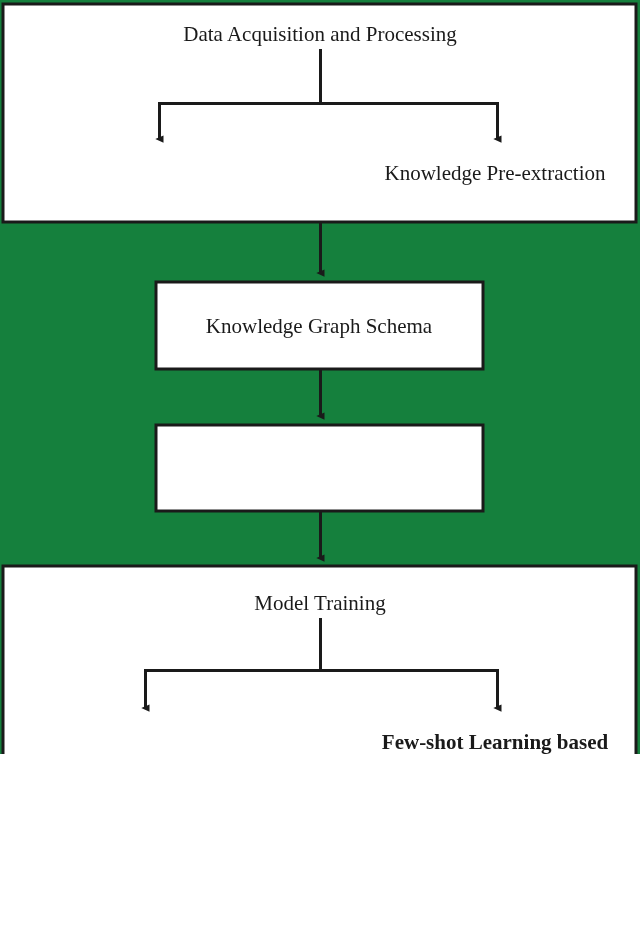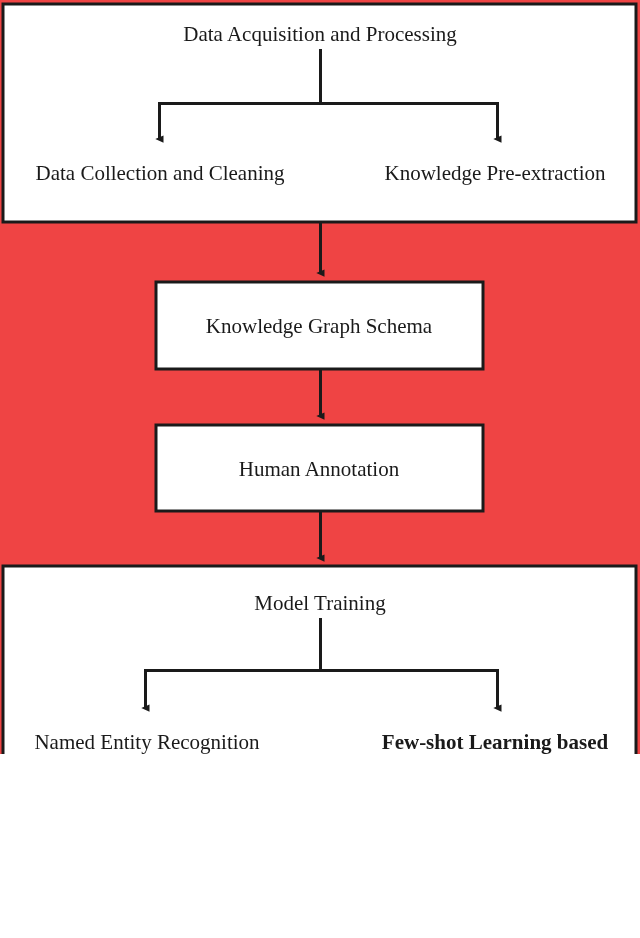--- a/index.html
+++ b/index.html
@@ -9,21 +9,21 @@
     background: #ffffff;
   }
   body {
     font-family: "Liberation Serif", "DejaVu Serif", serif;
     color: #000000;
   }
   #canvas {
     position: relative;
     width: 640px;
     height: 754px;
-    background: #ef4444;
+    background: #15803d;
     overflow: hidden;
   }
   svg#flow {
     position: absolute;
     left: 0;
     top: 0;
     width: 640px;
     height: 938px;
   }
   .node-label {
@@ -82,29 +82,26 @@
     <path d="M145.5,669 L145.5,708" fill="none" stroke="#1a1a1a" stroke-width="3" marker-end="url(#arrowhead)"></path>
     <path d="M497.5,669 L497.5,708" fill="none" stroke="#1a1a1a" stroke-width="3" marker-end="url(#arrowhead)"></path>
 
     <path d="M328.5,791 L328.5,840" fill="none" stroke="#1a1a1a" stroke-width="3" marker-end="url(#arrowhead)"></path>
 
     <rect x="164" y="849" width="328" height="85" fill="#ffffff" stroke="#1a1a1a" stroke-width="3"></rect>
   </svg>
 
   <div class="node-label lbl-top-title">Data Acquisition and Processing</div>
 
-  <div class="node-label lbl-collection">Data Collection and Cleaning</div>
 
   <div class="node-label lbl-preextraction">Knowledge Pre-extraction</div>
 
   <div class="node-label lbl-schema">Knowledge Graph Schema</div>
 
-  <div class="node-label lbl-annotation">Human Annotation</div>
 
   <div class="node-label lbl-training">Model Training</div>
 
-  <div class="node-label lbl-ner">Named Entity Recognition</div>
 
   <div class="node-label lbl-fewshot">Few-shot Learning based
 Relation Classification</div>
 
 
 </div>
 
 </body></html>

